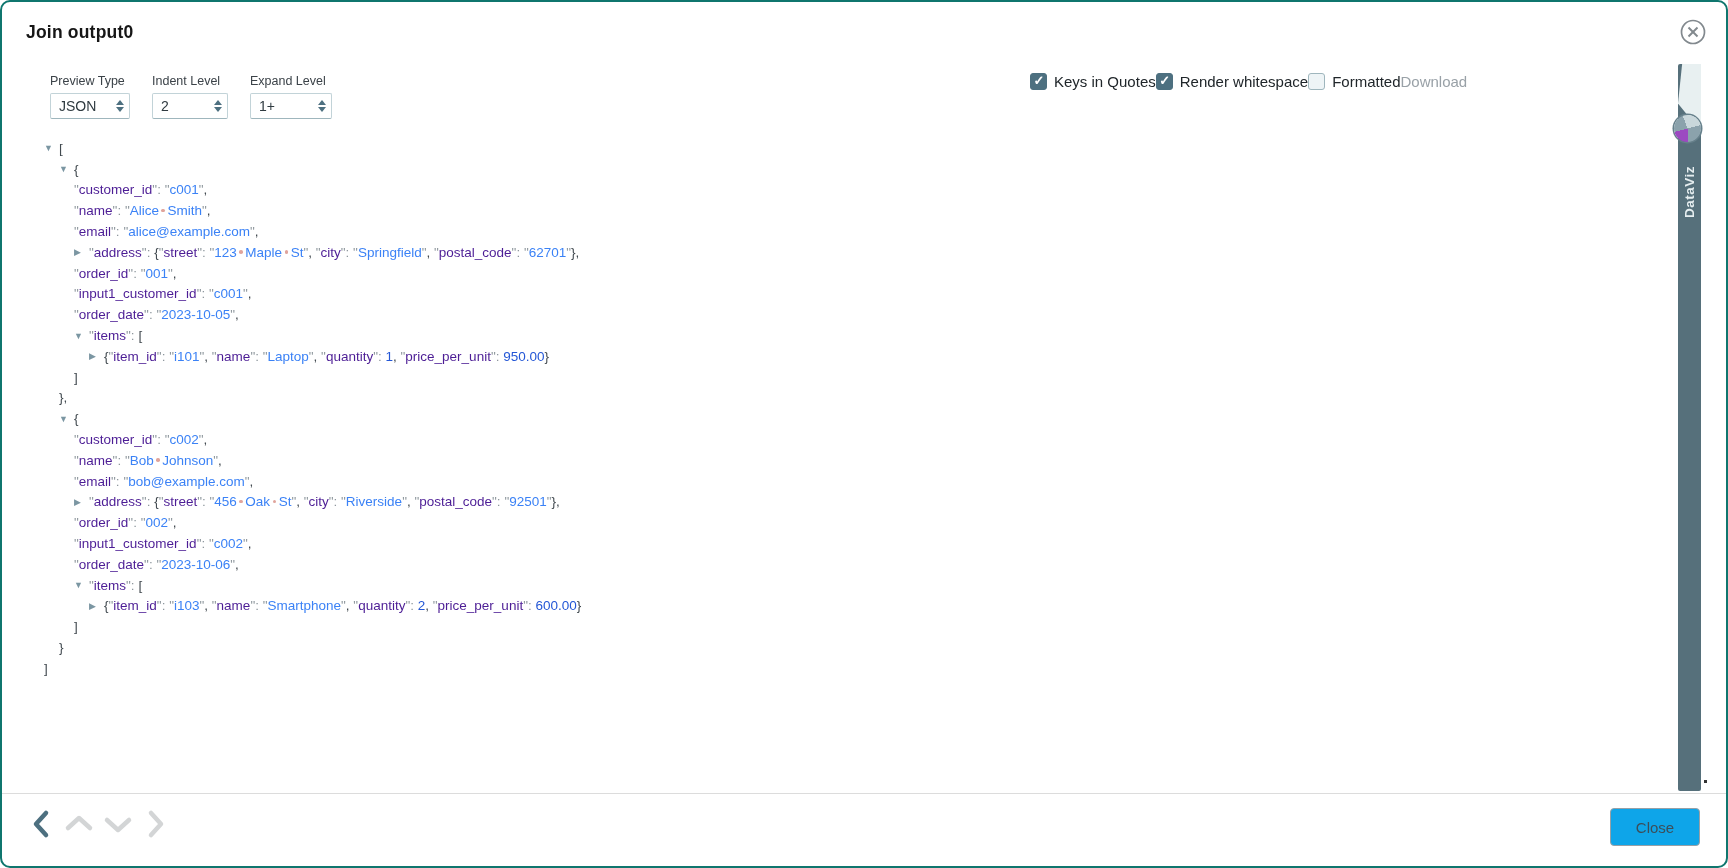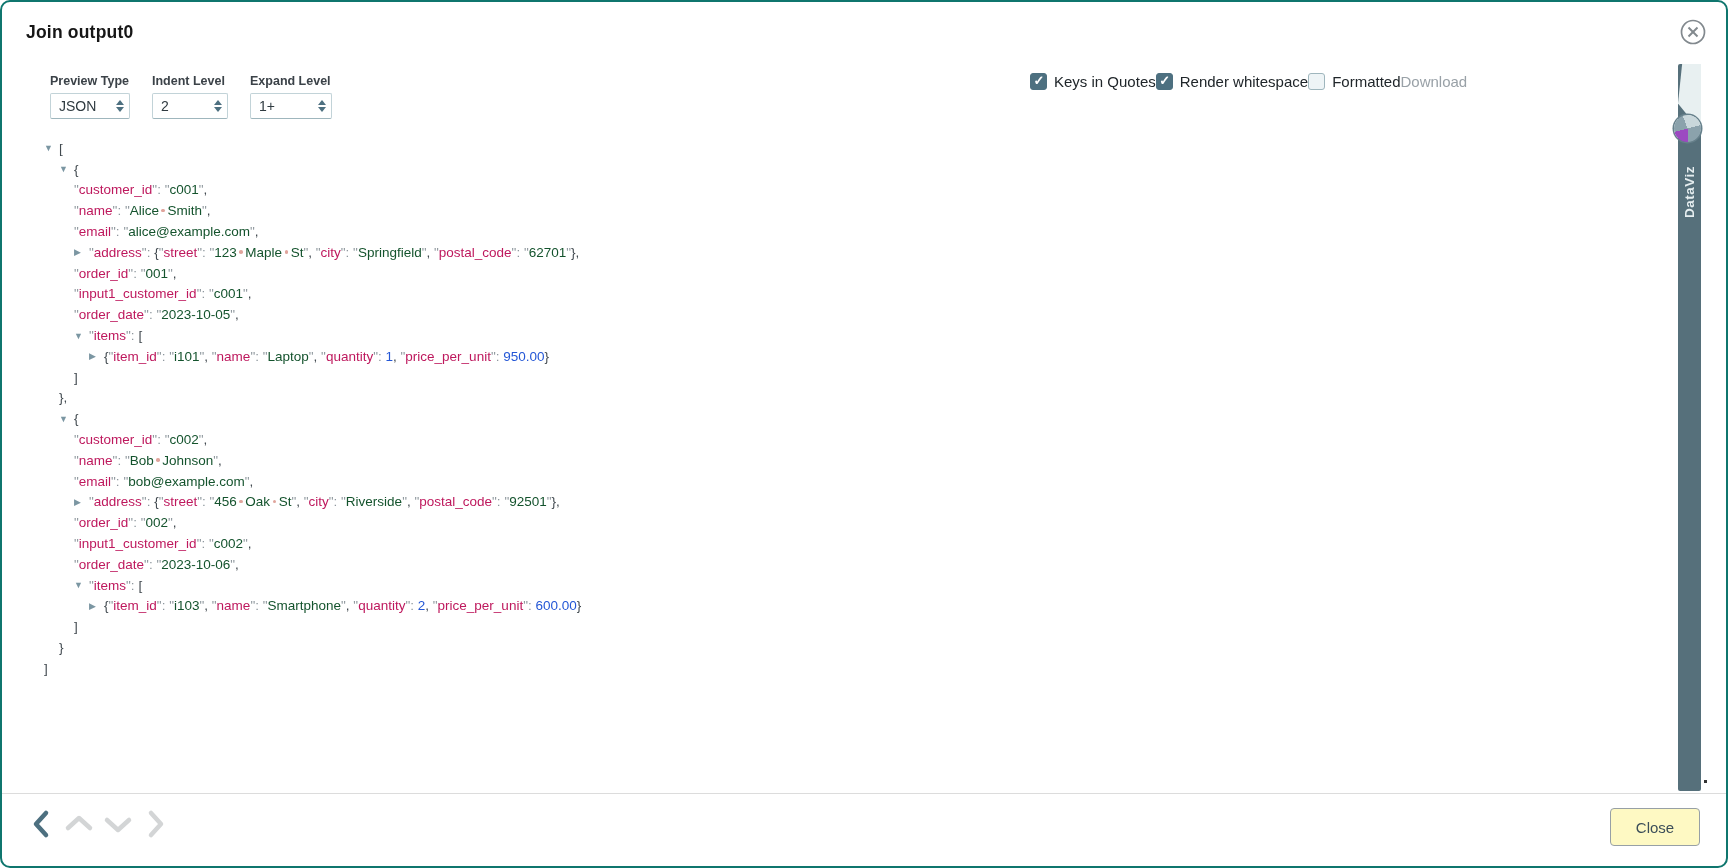--- a/index.html
+++ b/index.html
@@ -9,21 +9,21 @@
     position: relative; width: 1728px; height: 868px;
     background: #ffffff; border: 2px solid #0f766e; border-radius: 10px;
     overflow: hidden;
   }
   .title { position:absolute; left:24px; top:20px; font-size:17.5px; font-weight:700; color:#161616; letter-spacing:.2px; }
   .close-x { position:absolute; right:18px; top:15px; width:30px; height:30px; cursor:pointer; }
 
   
   .selects { position:absolute; left:48px; top:72px; display:flex; gap:22px; }
   .sel-group { display:flex; flex-direction:column; }
-  .sel-label { font-size:12.5px; font-weight:700; color:#3b4248; margin-bottom:5px; }
+  .sel-label { font-size:12.5px; font-weight:400; color:#3b4248; margin-bottom:5px; }
   .sel-box { position:relative; height:26px; border:1px solid #c2d3d8; border-bottom-color:#9fb6bd; border-radius:2px; background:#fff; display:flex; align-items:center; padding:0 20px 0 8px; cursor:pointer; }
   .sel-box.w1{width:80px;} .sel-box.w2{width:76px;} .sel-box.w3{width:82px;}
   .sel-value { font-size:14px; color:#2f3a40; }
   .spinner { position:absolute; right:5px; top:50%; transform:translateY(-50%); display:flex; flex-direction:column; gap:2px; }
   .spin-up   { width:0;height:0;border-left:4.5px solid transparent;border-right:4.5px solid transparent;border-bottom:5.5px solid #4d7080; }
   .spin-down { width:0;height:0;border-left:4.5px solid transparent;border-right:4.5px solid transparent;border-top:5.5px solid #4d7080; }
 
   
   .opts-row { position:absolute; left:1028px; top:71px; width:478px; display:flex; justify-content:flex-start; align-items:center; }
   .links-row { position:absolute; left:1028px; top:101px; width:478px; display:flex; justify-content:space-between; align-items:center; }
@@ -32,42 +32,42 @@
   .cb.checked { background:#4d7080; border-color:#4d7080; }
   .cb.checked::after { content:"✓"; position:absolute; left:2.5px; top:-1px; font-size:13px; font-weight:700; color:#fff; }
   .cb-label { font-size:15px; color:#20262a; }
   .gray-link { font-size:15px; color:#99a1a7; cursor:pointer; }
 
   
   .tree { position:absolute; left:0; top:136px; width:1660px; }
   .tree-line { height:20.8px; display:flex; align-items:center; font-size:13.5px; white-space:pre; }
   .expander { display:inline-block; width:15px; font-size:9px; color:#7b96a2; cursor:pointer; flex:0 0 auto; }
   .tk-q { color:#8f989e; }
-  .tk-k { color:#be185d; }
-  .tk-s { color:#14532d; }
+  .tk-k { color:#4c1d95; }
+  .tk-s { color:#3b82f6; }
   .tk-n { color:#2457d6; }
   .tk-p { color:#424a50; }
   .tk-c { color:#8f989e; }
   .wsdot { display:inline-block; width:3.5px; height:3.5px; border-radius:50%; background:#e0a49c; margin:0 2.5px 1px 2.5px; vertical-align:baseline; }
 
   
   .dv-bar { position:absolute; left:1676px; top:62px; width:23px; height:727px; background:#56707b; border-radius:2px; cursor:pointer; }
   .dv-fold { position:absolute; left:0; top:0; width:23px; height:68px; background:#e8f0f1; clip-path:polygon(18% 0, 100% 0, 100% 100%, 0 58%); }
   .dv-pie { position:absolute; left:-4px; top:51px; width:27px; height:27px; border-radius:50%;
     background:conic-gradient(from -20deg, #c9d7db 0deg 95deg, #8ba2ac 95deg 200deg, #9c49c1 200deg 275deg, #8ba2ac 275deg 360deg);
     box-shadow:0 0 0 1.5px #66808b; }
   .dv-text { position:absolute; left:0; top:86px; width:23px; height:84px; display:flex; align-items:center; justify-content:center; }
   .dv-text span { writing-mode:vertical-rl; transform:rotate(180deg); font-size:13.5px; font-weight:700; color:#e6eef0; letter-spacing:.5px; }
   .dv-dot { position:absolute; left:1702px; top:778px; width:3px; height:3px; background:#333; }
 
   
   .footer-sep { position:absolute; left:0; top:791px; width:100%; height:1px; background:#dcdcdc; }
   .nav-arrows { position:absolute; left:26px; top:806px; display:flex; align-items:center; gap:7px; }
   .nav-arrows svg { cursor:pointer; }
-  .close-btn { position:absolute; right:26px; top:806px; width:90px; height:38px; background:#fef9c3; border:1px solid #97a0a6; border-radius:4px; font-size:15px; color:#3c4e59; font-family:"Liberation Sans",sans-serif; cursor:pointer; }
+  .close-btn { position:absolute; right:26px; top:806px; width:90px; height:38px; background:#0ea5e9; border:1px solid #97a0a6; border-radius:4px; font-size:15px; color:#3c4e59; font-family:"Liberation Sans",sans-serif; cursor:pointer; }
 </style>
 </head>
 <body>
 
 <div class="modal">
 
   <div class="title">Join output0</div>
 
   <svg class="close-x" viewBox="0 0 30 30">
     <circle cx="15" cy="15" r="11.5" fill="none" stroke="#82898e" stroke-width="1.7"></circle>

